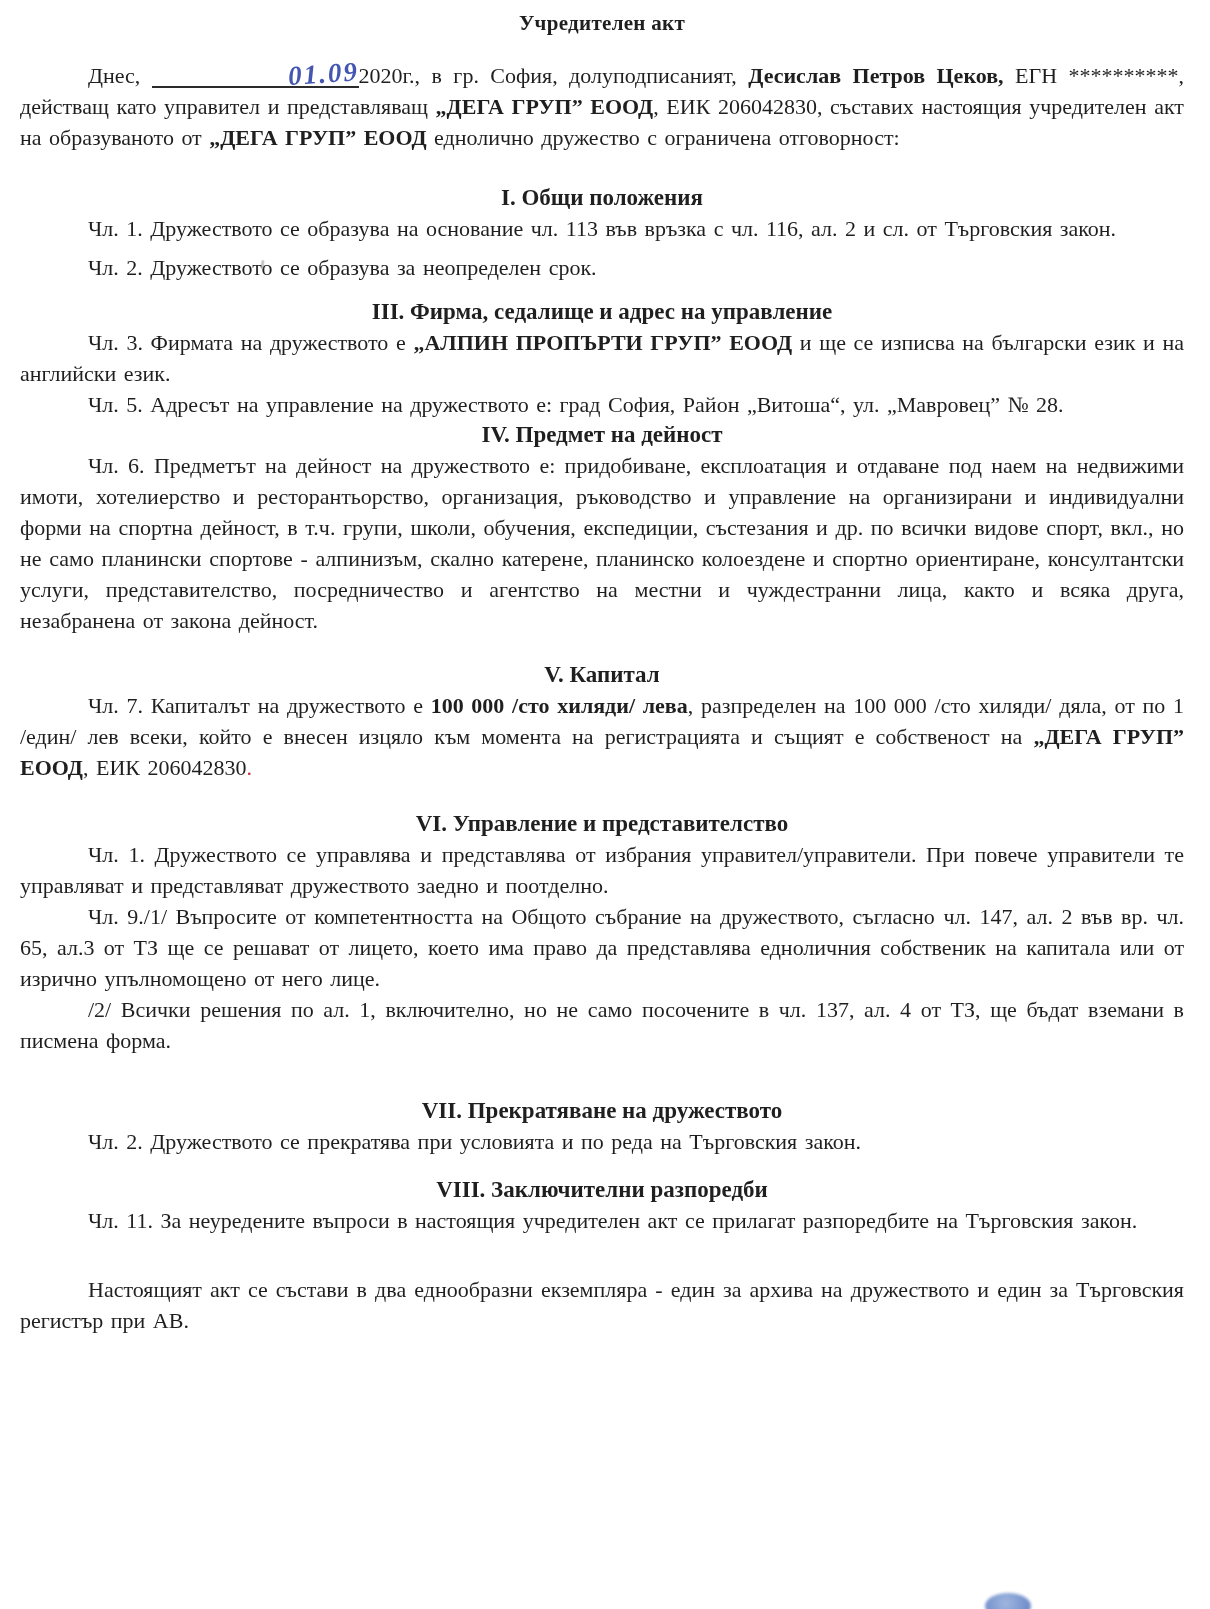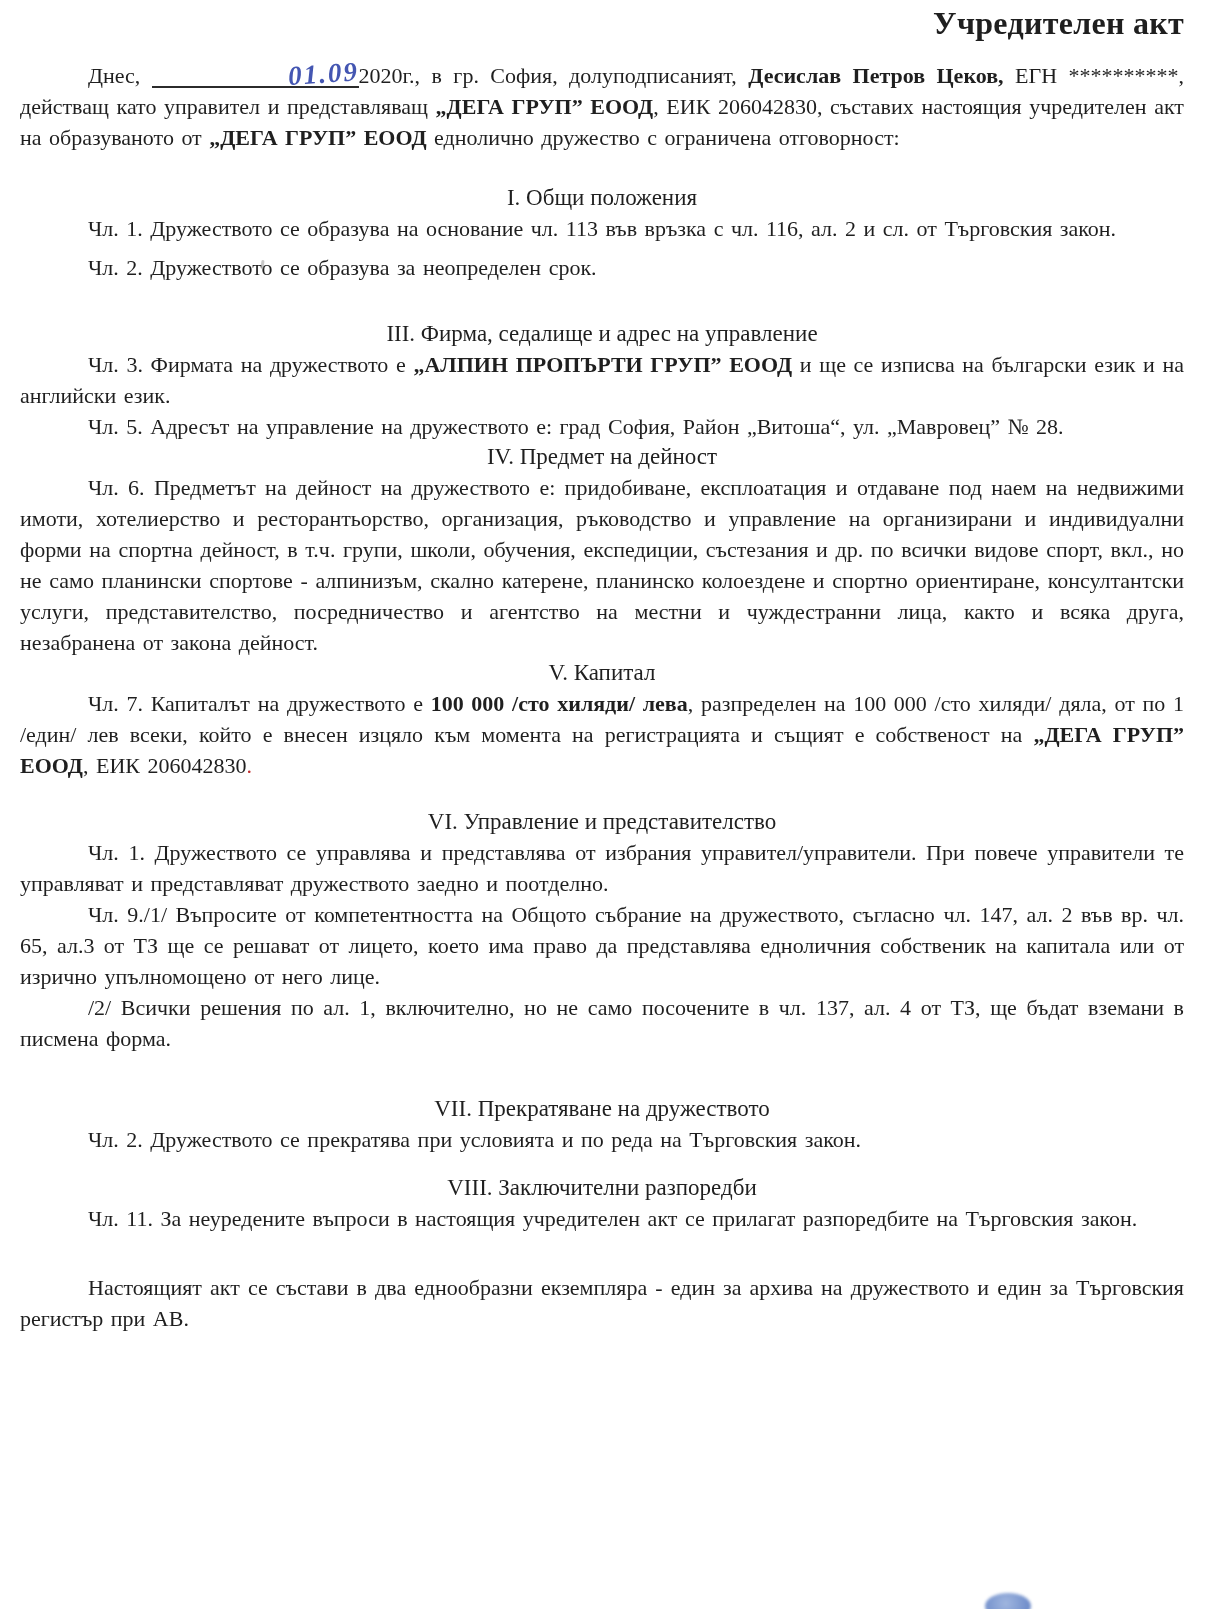--- a/index.html
+++ b/index.html
@@ -12,47 +12,47 @@
     height: 1609px;
     overflow: hidden;
     position: relative;
     font-family: "Liberation Serif", "DejaVu Serif", serif;
     color: #1f1f1f;
   }
   .page-inner {
     padding: 8px 26px 0 20px;
   }
   .doc-title {
-    text-align: right;
+    text-align: center;
     font-weight: bold;
-    font-size: 32px;
+    font-size: 21px;
     line-height: 30px;
     letter-spacing: 0.3px;
   }
   .sec-heading {
     text-align: center;
-    font-weight: normal;
+    font-weight: bold;
     font-size: 23px;
     line-height: 30px;
     margin: 0;
   }
   .body-p {
     margin: 0;
     text-align: justify;
     text-indent: 68px;
     font-size: 22px;
     line-height: 31px;
     word-spacing: 2px;
   }
   .intro-p        { margin-top: 22px; }
   .sec-s1         { margin-top: 30px; }
   .sec-s2         { margin-top: 8px;  }
-  .sec-s3         { margin-top: 36px; }
+  .sec-s3         { margin-top: 14px; }
   .sec-s4         { margin-top: 0px;  }
-  .sec-s5         { }
+  .sec-s5         { margin-top: 24px; }
   .sec-s6         { margin-top: 26px; }
   .sec-s7         { margin-top: 40px; }
   .sec-s8         { margin-top: 18px; }
   .closing-p      { margin-top: 38px; }
   b.run-bold { font-weight: bold; }
   .run-red { color: #c03030; }
   .hand-date {
     display: inline-block;
     min-width: 112px;
     text-align: center;

